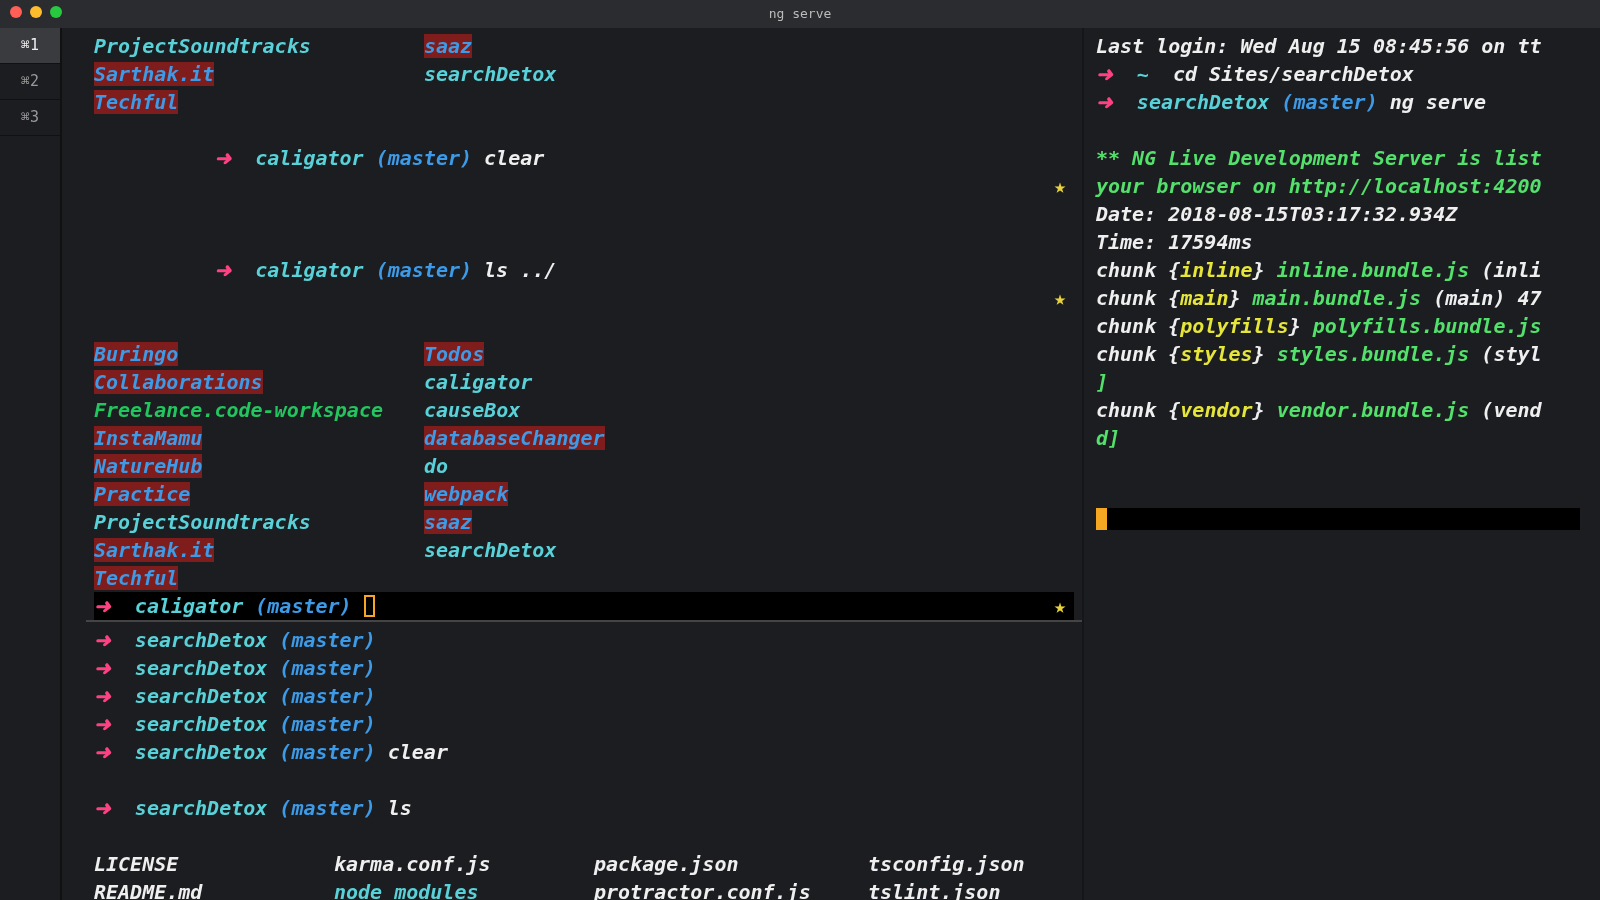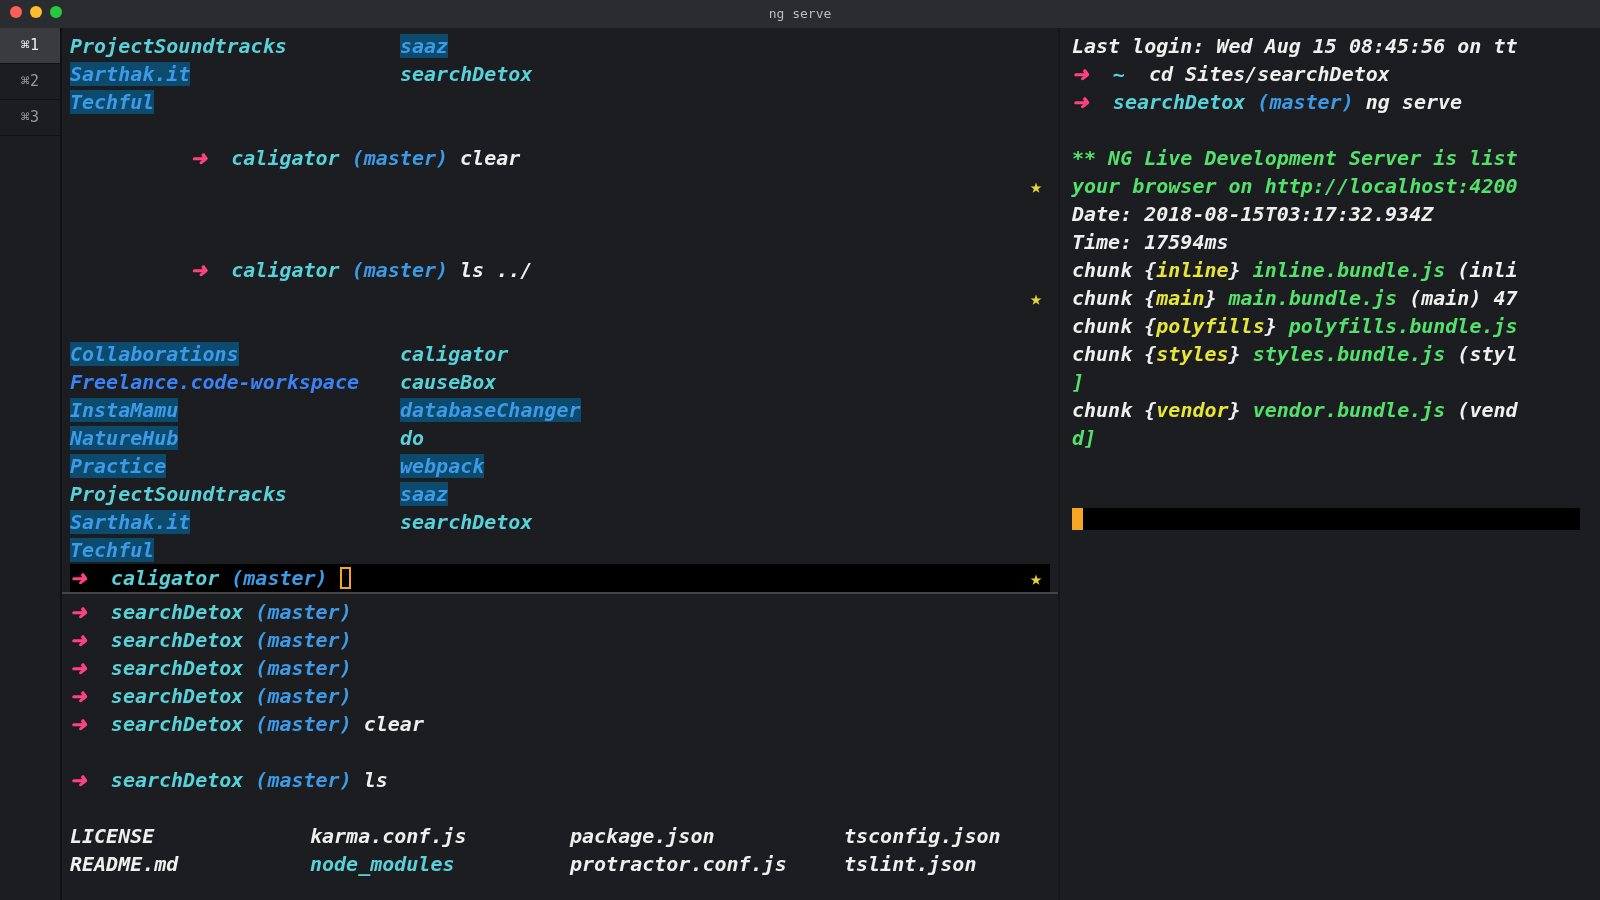--- a/index.html
+++ b/index.html
@@ -5,34 +5,34 @@
   * { margin:0; padding:0; box-sizing:border-box; }
   body { background:#1c1d21; color:#e0e0e0; font-family:Menlo,Consolas,'DejaVu Sans Mono',monospace; font-size:20px; font-style:italic; font-weight:600; line-height:1.4; width:1600px; height:900px; overflow:hidden; }
   .titlebar { height:28px; background:#2b2c30; display:flex; align-items:center; justify-content:center; position:relative; font-style:normal; font-weight:400; font-size:13px; color:#bbb; }
   .traffic { position:absolute; left:10px; top:6px; display:flex; gap:8px; }
   .dot { width:12px; height:12px; border-radius:50%; }
   .dot.r{background:#ff5f56;} .dot.y{background:#ffbd2e;} .dot.g{background:#27c93f;}
   .workspace { display:flex; height:872px; }
   .tabcol { width:62px; background:#1c1d21; border-right:2px solid #111; }
   .tab { height:36px; display:flex; align-items:center; justify-content:center; font-style:normal; font-size:15px; color:#999; border-bottom:1px solid #111; font-weight:400;}
   .tab.active { background:#3a3b3f; color:#eee;}
-  .panes { flex:1; display:flex; }
+  .panes { flex:1; display:flex;margin-left:24px; }
   .pane { overflow:hidden; }
   .left { width:998px; display:flex; flex-direction:column; border-right:2px solid #15161a; }
   .right { flex:1; padding:4px 20px 0 12px; }
   .pane-top { padding:4px 8px 0 8px; flex:0 0 auto; }
   .pane-bot { border-top:2px solid #444; padding:4px 8px 0 8px; flex:1;}
   .ln { white-space:pre; }
   .arrow { color:#ff4081; }
   .dir { color:#58d2d8; }
   .branch { color:#3d9ae6; }
   .cmd { color:#efefef; }
   .file { color:#efefef; }
-  .dirhl { color:#3d9ae6; background:#0c4a6e;font-style:italic; }
-  .wsfile { color:#3b82f6; }
+  .dirhl { color:#3d9ae6; background:#7f1d1d;font-style:italic; }
+  .wsfile { color:#22c55e; }
   .yellow { color:#e6e63a; }
   .green { color:#53e06b; }
   .promptline { background:#000; display:flex; align-items:center; position:relative; }
   .cursor { display:inline-block; width:11px; height:22px; border:2px solid #f5a623; vertical-align:middle; }
   .cursor.solid { background:#f5a623; border:none; }
   .star { position:absolute; right:8px; color:#e6d23a; font-style:normal; }
   .cols2 { display:flex; }
   .colA { width:330px; }
   .colB { flex:1; }
   .cols4 { display:flex; }
@@ -77,30 +77,32 @@
         <div class="ln rel">
           <span class="arrow">➜</span>  <span class="dir">caligator</span> <span class="branch">(master)</span> <span class="cmd">clear</span>
           <span class="star">★</span>
         </div>
         <div class="ln rel">
           <span class="arrow">➜</span>  <span class="dir">caligator</span> <span class="branch">(master)</span> <span class="cmd">ls ../</span>
           <span class="star">★</span>
         </div>
         <div class="cols2">
           <div class="colA" id="l2a">
+              <div class="ln"><span class="dirhl">Buringo</span></div>
               <div class="ln"><span class="dirhl">Collaborations</span></div>
               <div class="ln"><span class="wsfile">Freelance.code-workspace</span></div>
               <div class="ln"><span class="dirhl">InstaMamu</span></div>
               <div class="ln"><span class="dirhl">NatureHub</span></div>
               <div class="ln"><span class="dirhl">Practice</span></div>
               <div class="ln"><span class="dir">ProjectSoundtracks</span></div>
               <div class="ln"><span class="dirhl">Sarthak.it</span></div>
               <div class="ln"><span class="dirhl">Techful</span></div>
             </div>
           <div class="colB" id="l2b">
+              <div class="ln"><span class="dirhl">Todos</span></div>
               <div class="ln"><span class="dir">caligator</span></div>
               <div class="ln"><span class="dir">causeBox</span></div>
               <div class="ln"><span class="dirhl">databaseChanger</span></div>
               <div class="ln"><span class="dir">do</span></div>
               <div class="ln"><span class="dirhl">webpack</span></div>
               <div class="ln"><span class="dirhl">saaz</span></div>
               <div class="ln"><span class="dir">searchDetox</span></div>
             </div>
         </div>
         <div class="ln promptline">

